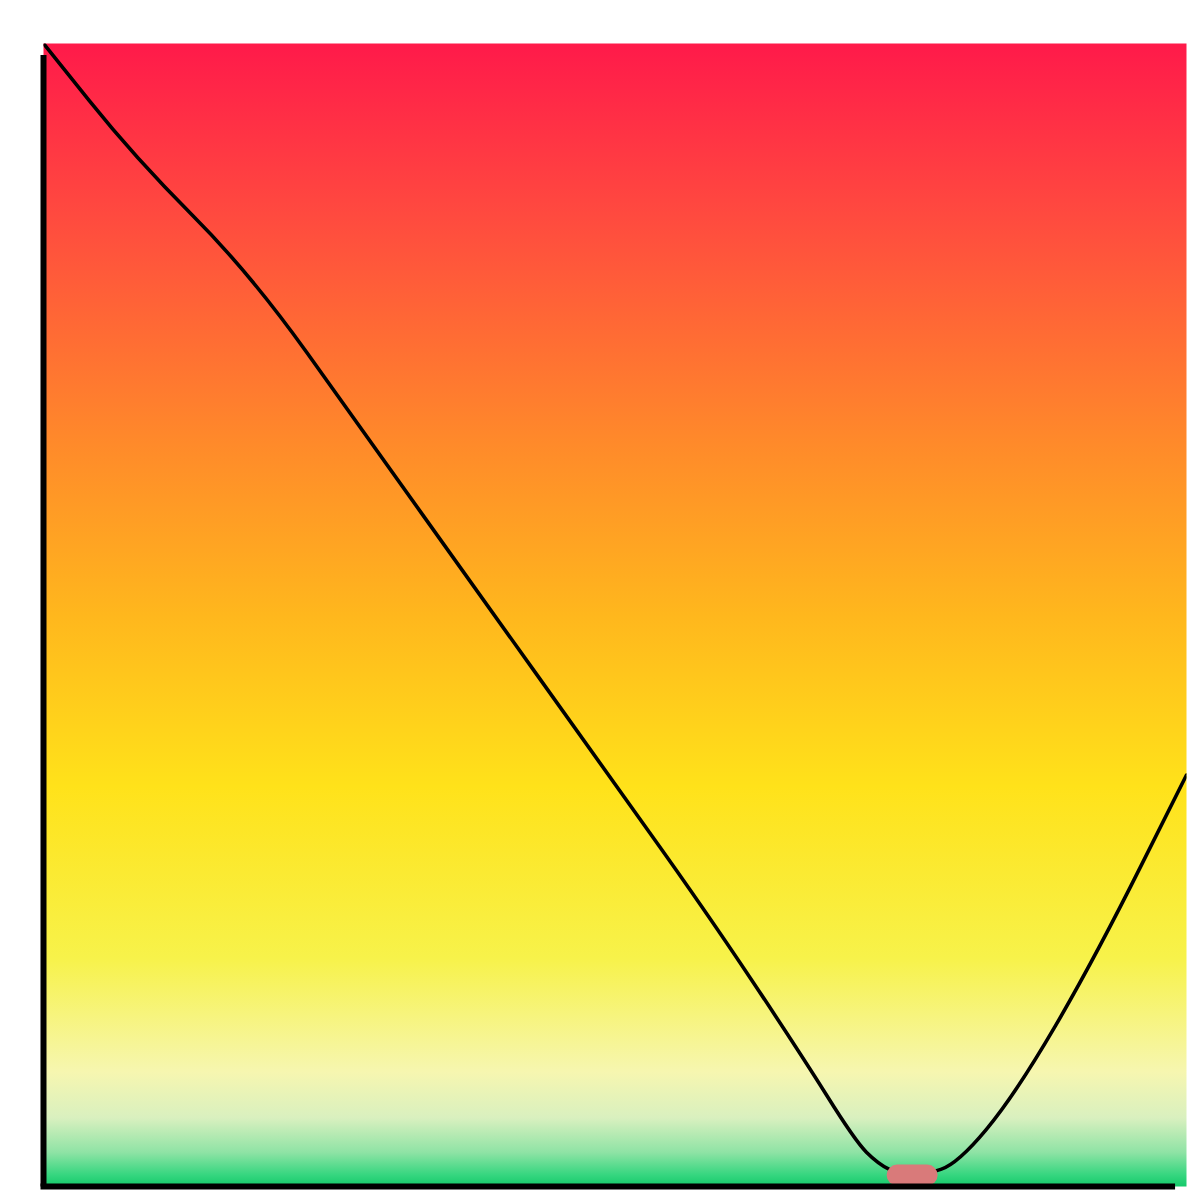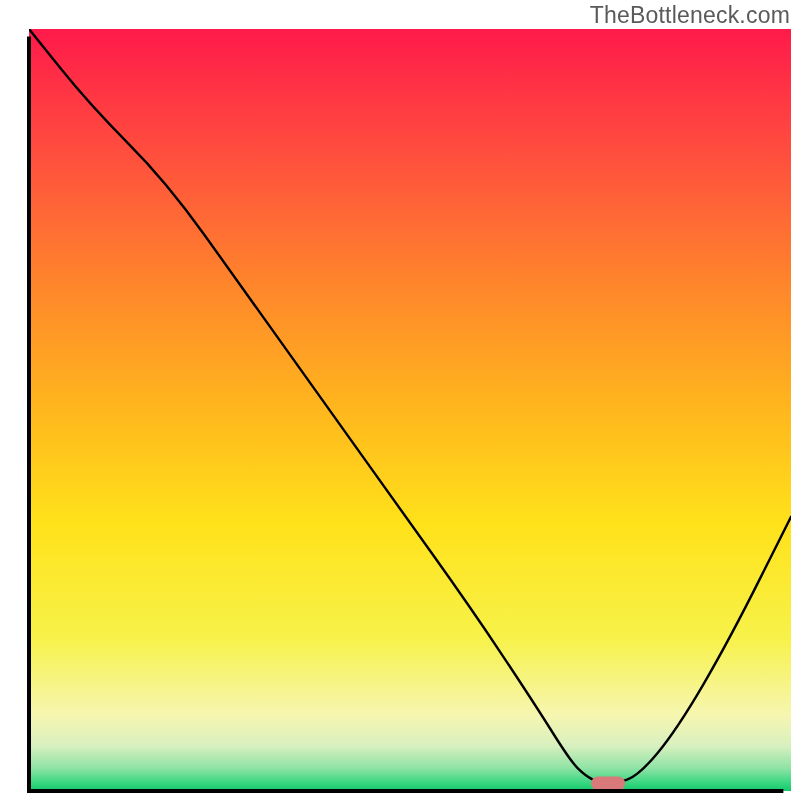--- a/index.html
+++ b/index.html
@@ -28,21 +28,20 @@
   svg.plot {
     position: absolute;
     top: 0;
     left: 0;
   }
 </style>
 </head>
 <body>
 
 <div class="chart-container">
-  <div class="watermark">TheBottleneck.com</div>
   <svg class="plot" width="800" height="800" viewBox="0 0 800 800">
     <defs>
       <linearGradient id="bg-grad" x1="0" y1="0" x2="0" y2="1">
 
       <stop offset="0.0%" stop-color="#ff1a4a"></stop>
           <stop offset="15.0%" stop-color="#ff4a3f"></stop>
           <stop offset="35.0%" stop-color="#ff8a2a"></stop>
           <stop offset="50.0%" stop-color="#ffb71d"></stop>
           <stop offset="65.0%" stop-color="#ffe21a"></stop>
           <stop offset="80.0%" stop-color="#f7f24a"></stop>

